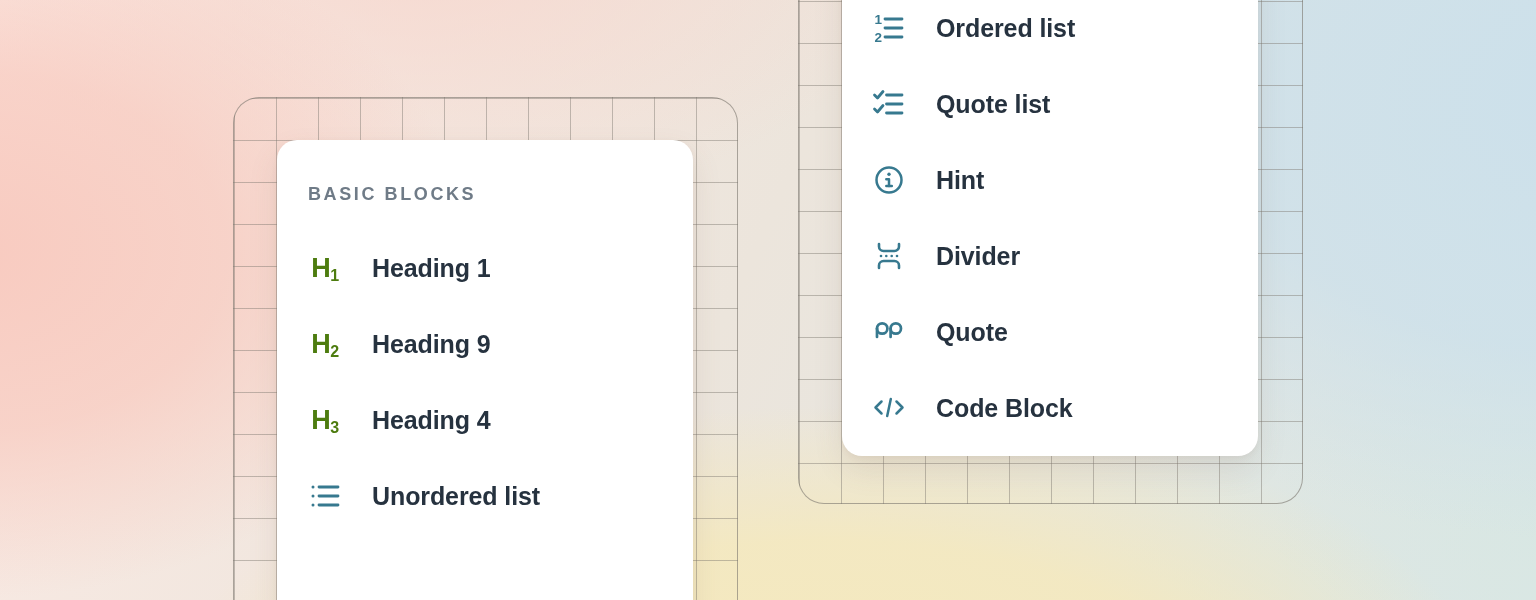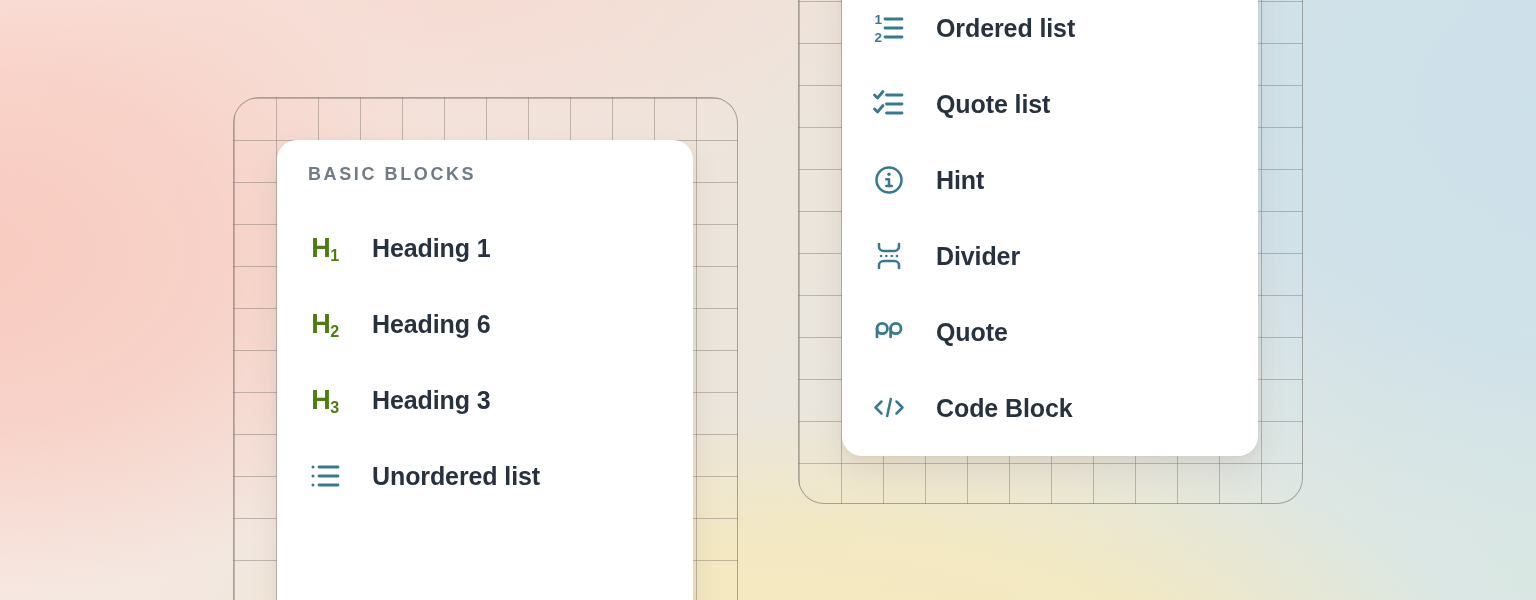--- a/index.html
+++ b/index.html
@@ -32,21 +32,21 @@
   .card{
     position:absolute;
     background:#ffffff;
     border-radius:20px;
     box-shadow:0 14px 30px rgba(120,90,70,0.12), 0 2px 6px rgba(120,90,70,0.06);
     box-sizing:border-box;
   }
   .card.left{ left:277px; top:140px; width:416px; height:520px; padding:0 0 0 31px; }
   .card.right{ left:842px; top:-62px; width:416px; height:518px; padding:52px 0 0 30px; }
   .section-title{
-    margin-top:24px;
+    margin-top:44px;
     font-size:18px;
     line-height:20px;
     font-weight:700;
     letter-spacing:2.6px;
     color:#6f7b87;
   }
   .items{ margin-top:26px; }
   .item{
     display:flex;
     align-items:center;
@@ -98,28 +98,28 @@
         <span class="icon">
           <span class="h-icon"><span>H</span><sub>1</sub></span>
         </span>
         <span class="label">Heading 1</span>
       </div>
 
       <div class="item">
         <span class="icon">
           <span class="h-icon"><span>H</span><sub>2</sub></span>
         </span>
-        <span class="label">Heading 6</span>
+        <span class="label">Heading 9</span>
       </div>
 
       <div class="item">
         <span class="icon">
           <span class="h-icon"><span>H</span><sub>3</sub></span>
         </span>
-        <span class="label">Heading 3</span>
+        <span class="label">Heading 4</span>
       </div>
 
       <div class="item">
         <span class="icon">
           <svg width="34" height="34" viewBox="0 0 34 34" fill="none" stroke="#37798f" stroke-width="2.8" stroke-linecap="round">
             <circle cx="5" cy="8" r="1.5" fill="#37798f" stroke="none"></circle>
             <circle cx="5" cy="17" r="1.5" fill="#37798f" stroke="none"></circle>
             <circle cx="5" cy="26" r="1.5" fill="#37798f" stroke="none"></circle>
             <path d="M11 8 H30"></path>
               <path d="M11 17 H30"></path>

